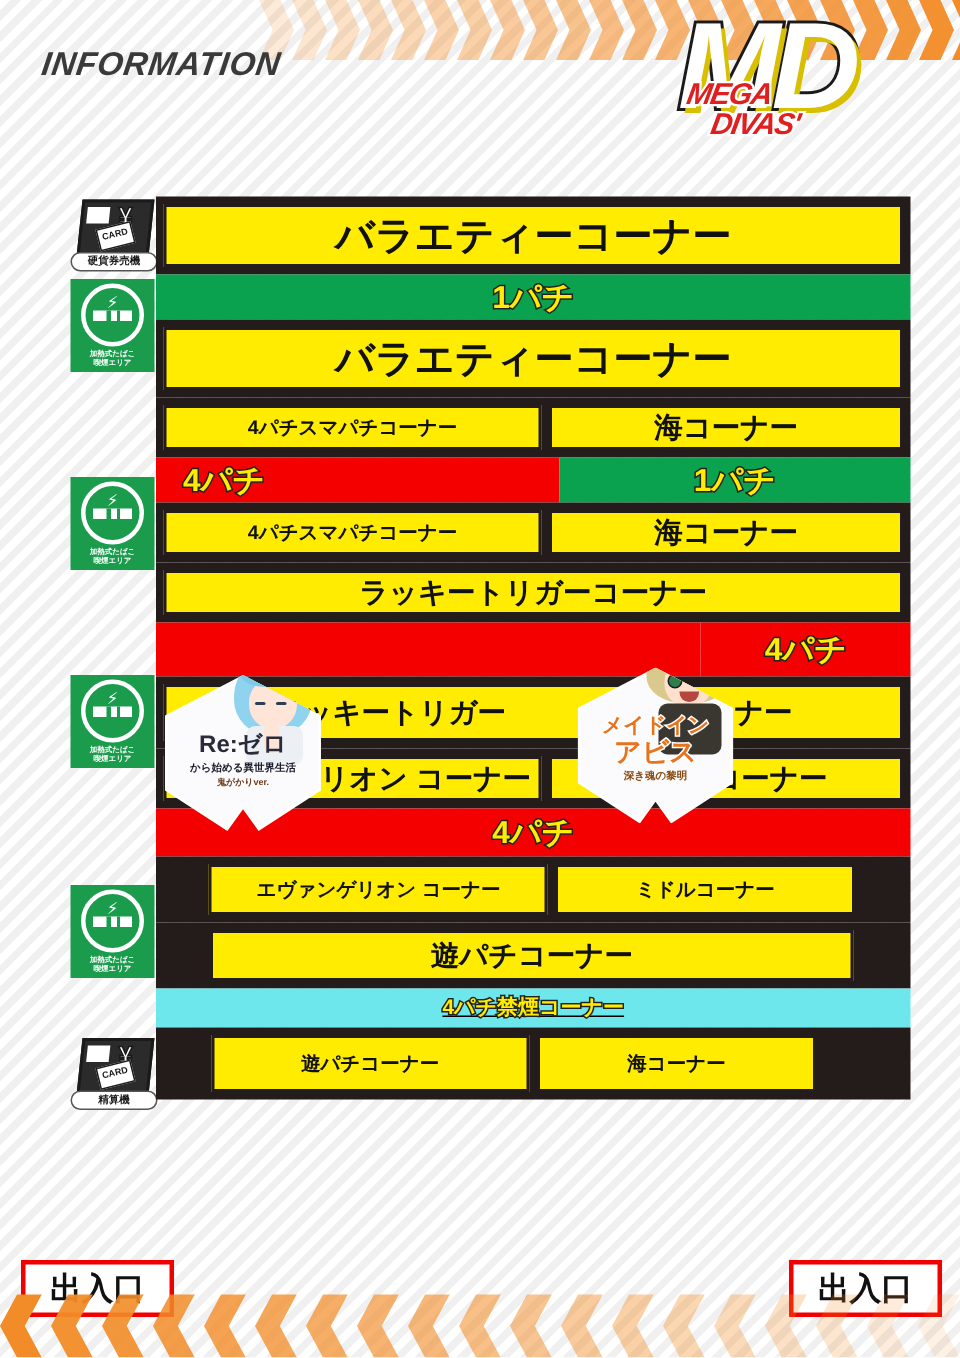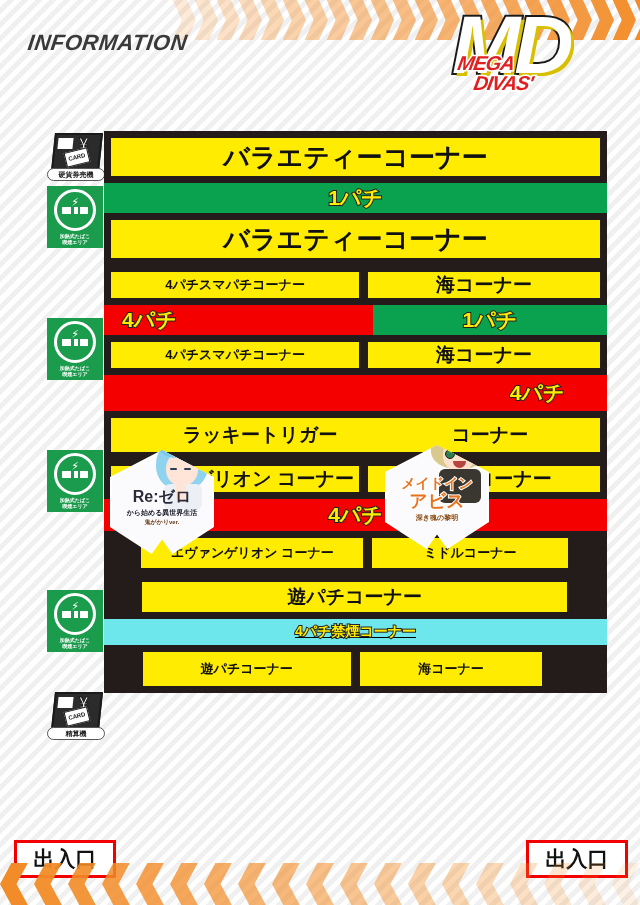--- a/index.html
+++ b/index.html
@@ -344,20 +344,23 @@
         <span style="font-size: 21px;">4パチ</span>
       </div>
       <div class="seg green" style="flex: 1 1 0%;">
         <span style="font-size: 21px;">1パチ</span>
       </div>
     </div>
     <div class="row blk" style="height: 40px;">
       <div class="cell" style="flex: 1.07 1 0%; font-size: 13px;">4パチスマパチコーナー</div>
       <div class="cell" style="flex: 1 1 0%; font-size: 19px;">海コーナー</div>
     </div>
+    <div class="row blk" style="height: 40px;">
+      <div class="cell" style="flex: 1 1 0%; font-size: 19px;">ラッキートリガーコーナー</div>
+    </div>
     <div class="row band " style="height: 36px;">
       <div class="seg red" style="flex: 2.6 1 0%;">
         <span style="font-size: 21px;"></span>
       </div>
       <div class="seg red" style="flex: 1 1 0%;">
         <span style="font-size: 21px;">4パチ</span>
       </div>
     </div>
     <div class="row blk" style="height: 48px;">
       <div class="cell" style="flex: 1 1 0%; font-size: 19px;">ラッキートリガー　　　　　　コーナー</div>

